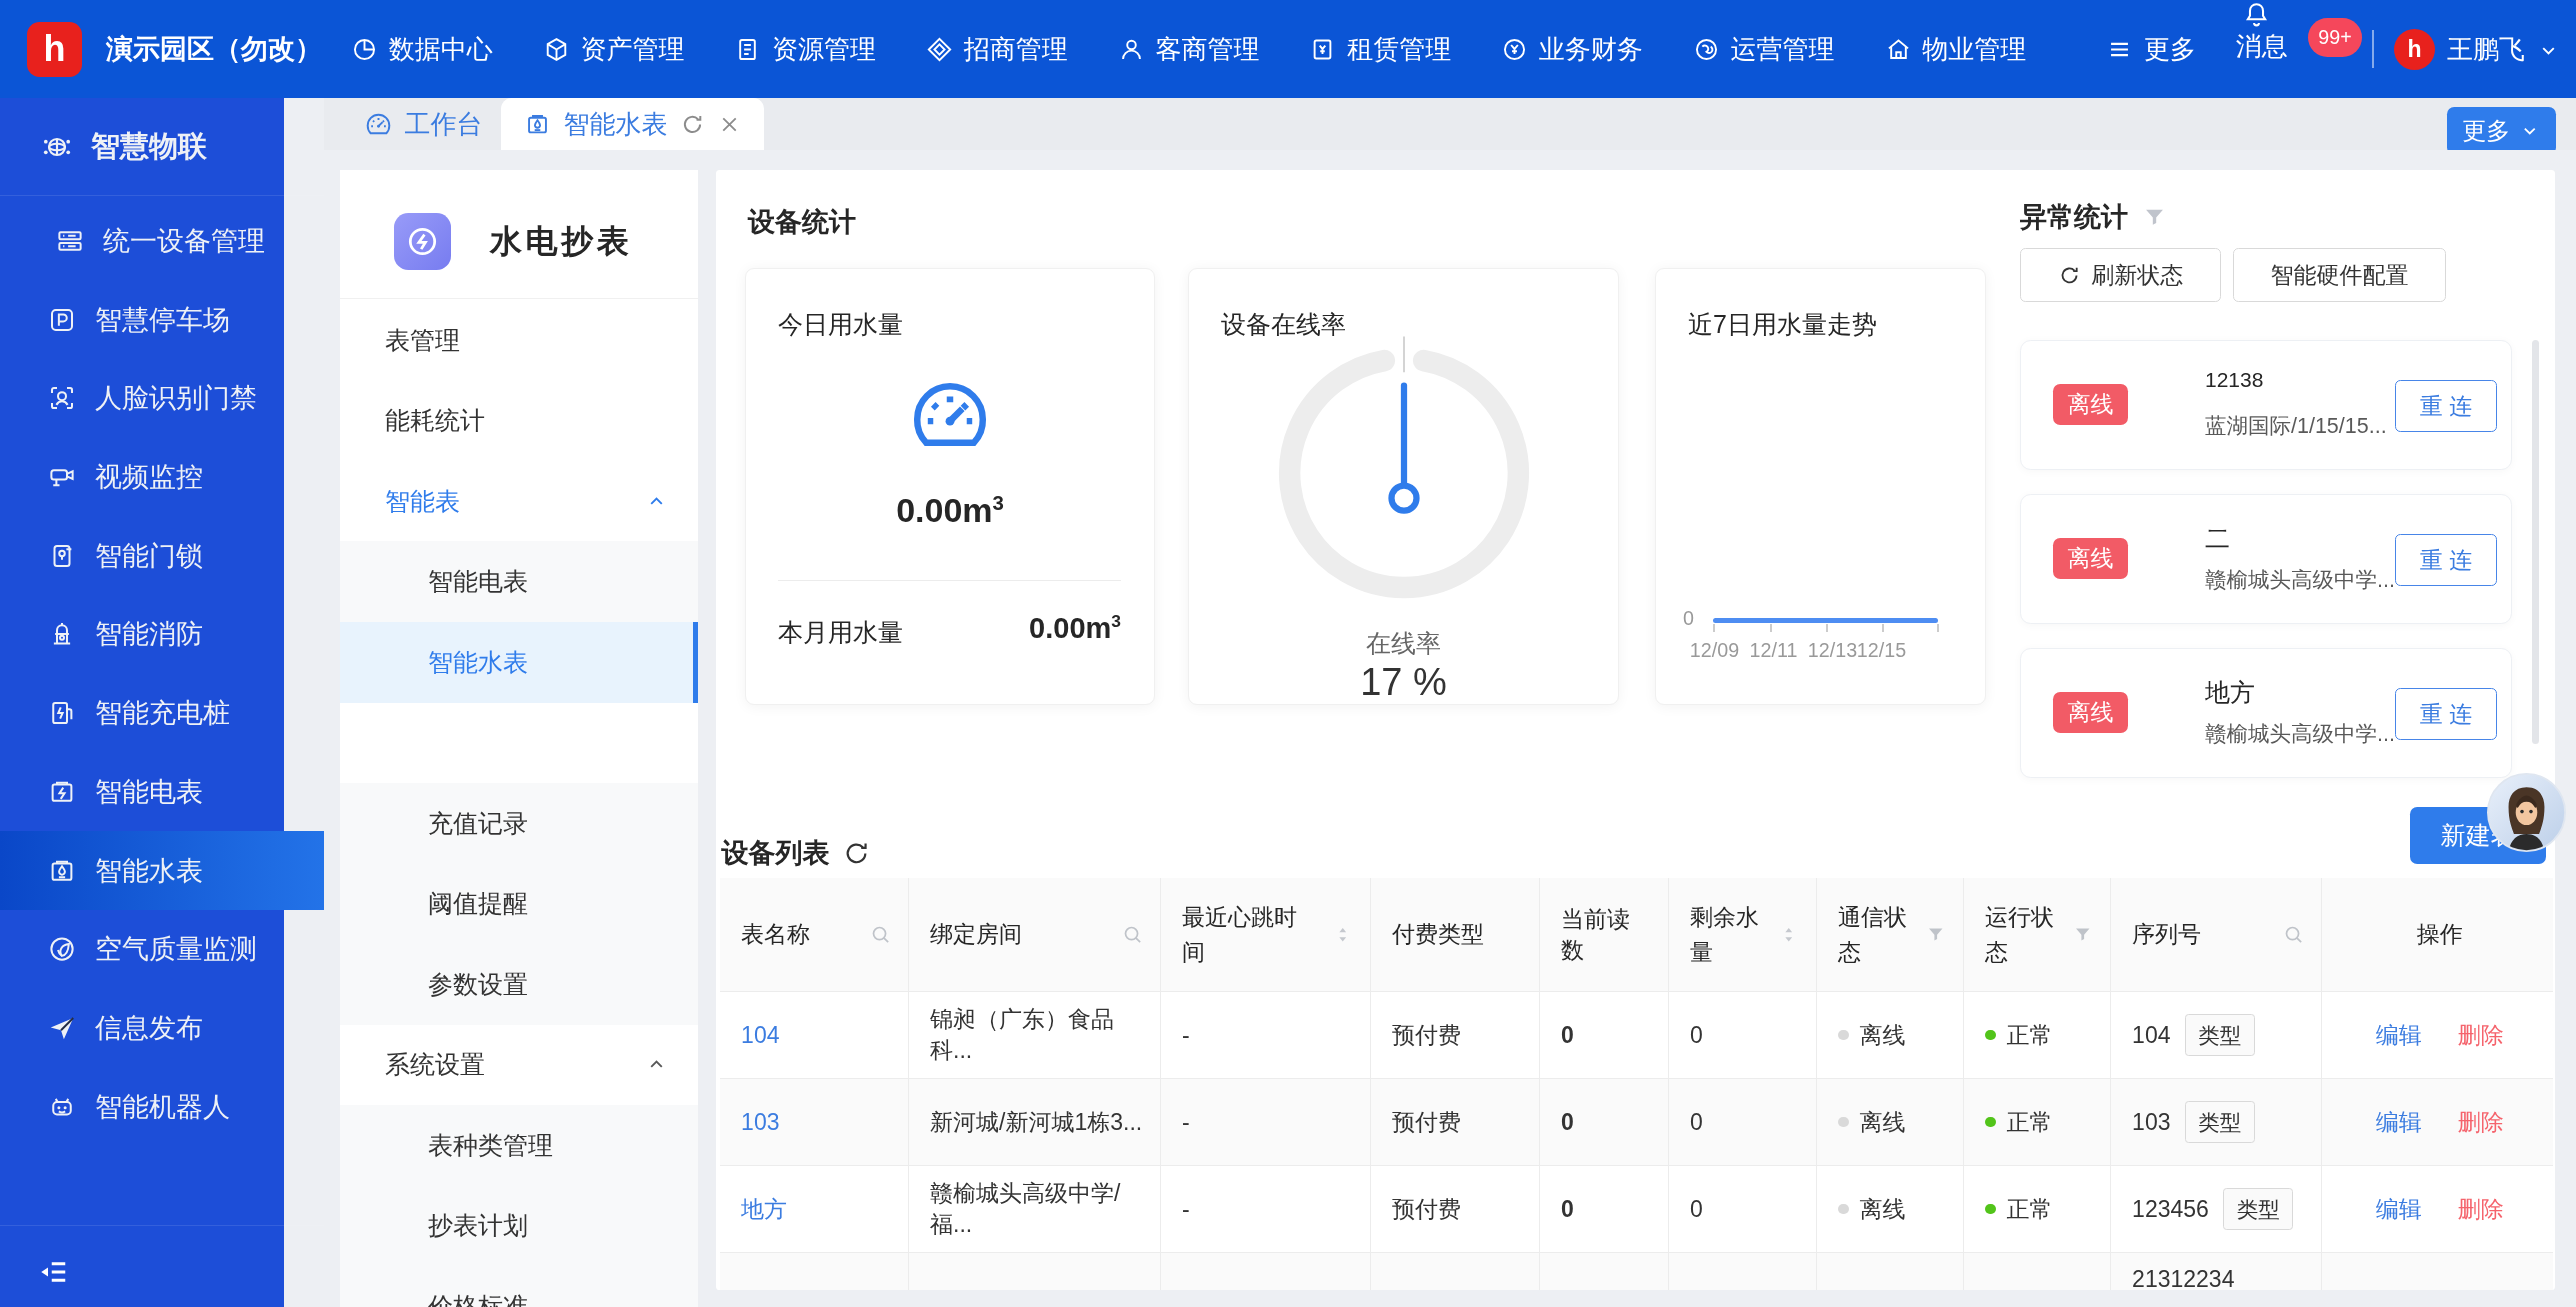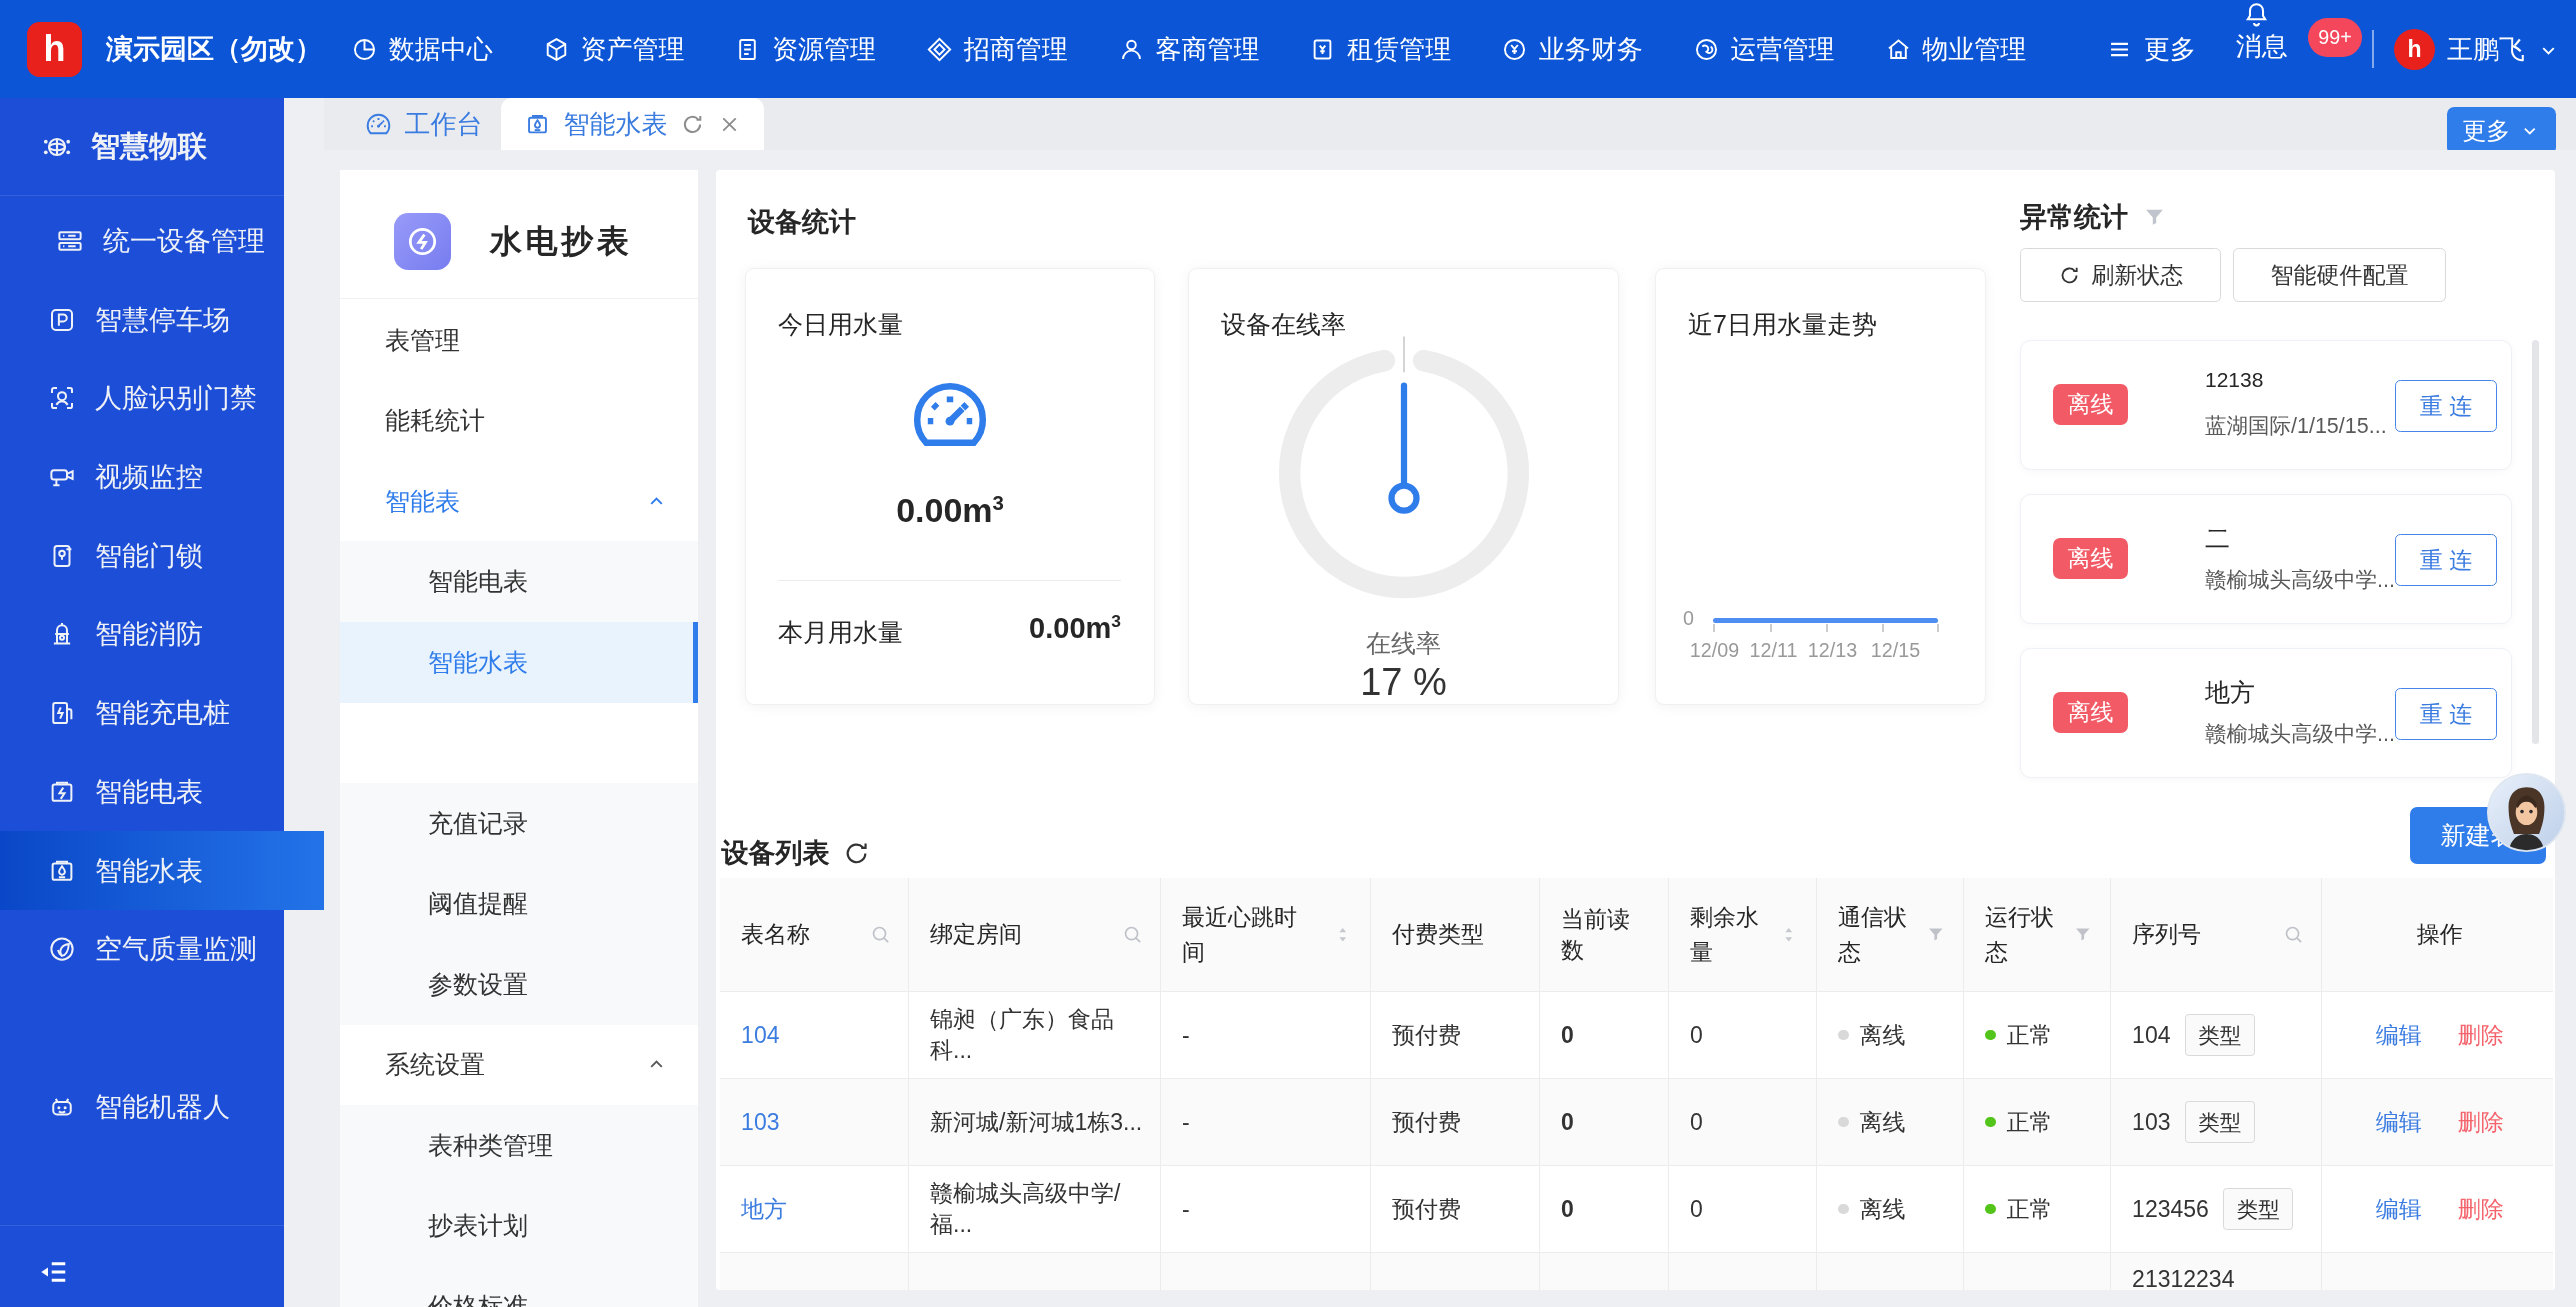--- a/index.html
+++ b/index.html
@@ -407,20 +407,28 @@
       <span>智能水表</span>
     </div>
   <div class="abs side-item" style="top:811px;">
       <span class="ic">
         <svg width="30" height="30" viewBox="0 0 24 24" fill="none" stroke="currentColor" stroke-width="1.6">
           <use href="#i-leaf"></use>
         </svg>
       </span>
       <span>空气质量监测</span>
     </div>
+  <div class="abs side-item" style="top:890px;">
+      <span class="ic">
+        <svg width="30" height="30" viewBox="0 0 24 24" fill="none" stroke="currentColor" stroke-width="1.6">
+          <use href="#i-plane"></use>
+        </svg>
+      </span>
+      <span>信息发布</span>
+    </div>
   <div class="abs side-item" style="top:969px;">
       <span class="ic">
         <svg width="30" height="30" viewBox="0 0 24 24" fill="none" stroke="currentColor" stroke-width="1.6">
           <use href="#i-robot"></use>
         </svg>
       </span>
       <span>智能机器人</span>
     </div>
   <div class="abs" style="left:0;top:1127px;width:324px;height:0.9px;background:rgba(255,255,255,.1);"></div>
   <span class="abs ic" style="left:36px;top:1156px;color:#fff;">
@@ -564,21 +572,21 @@
     <div class="abs" style="left:27px;top:338px;font-size:19.7px;color:#999;">0</div>
     <div class="abs" style="left:57px;top:349px;width:225px;height:4.5px;background:#4e8df2;border-radius:2.7px;"></div>
     <div class="abs" style="left:57px;top:355px;width:1.8px;height:8px;background:#ccc;"></div>
     <div class="abs" style="left:114px;top:355px;width:1.8px;height:8px;background:#ccc;"></div>
     <div class="abs" style="left:170px;top:355px;width:1.8px;height:8px;background:#ccc;"></div>
     <div class="abs" style="left:226px;top:355px;width:1.8px;height:8px;background:#ccc;"></div>
     <div class="abs" style="left:281px;top:355px;width:1.8px;height:8px;background:#ccc;"></div>
     <div class="abs" style="left:27px;top:370px;width:63px;text-align:center;font-size:19.7px;color:#999;">12/09</div>
     <div class="abs" style="left:86px;top:370px;width:63px;text-align:center;font-size:19.7px;color:#999;">12/11</div>
     <div class="abs" style="left:145px;top:370px;width:63px;text-align:center;font-size:19.7px;color:#999;">12/13</div>
-    <div class="abs" style="left:208px;top:370px;width:63px;text-align:center;font-size:19.7px;color:#999;">12/15</div>
+    <div class="abs" style="left:194px;top:370px;width:63px;text-align:center;font-size:19.7px;color:#999;">12/15</div>
   </div>
 
   <div class="abs flex" style="left:1304px;top:29px;gap:12.5px;">
     <span class="sec-title">异常统计</span>
     <span class="ic" style="color:#c0c4cc;">
         <svg width="27" height="27" viewBox="0 0 24 24">
           <use href="#i-funnel"></use>
         </svg>
       </span>
   </div>

